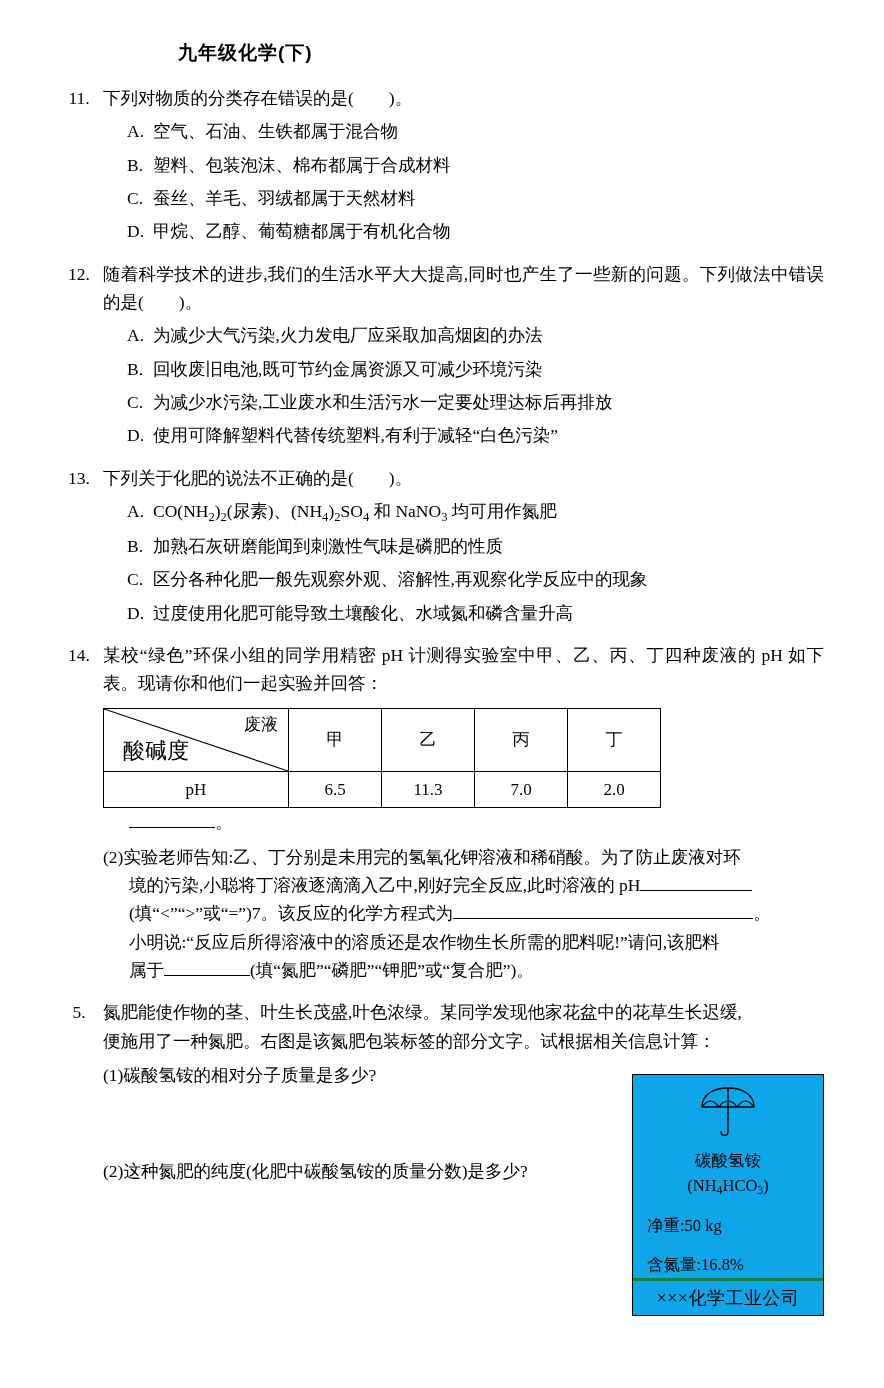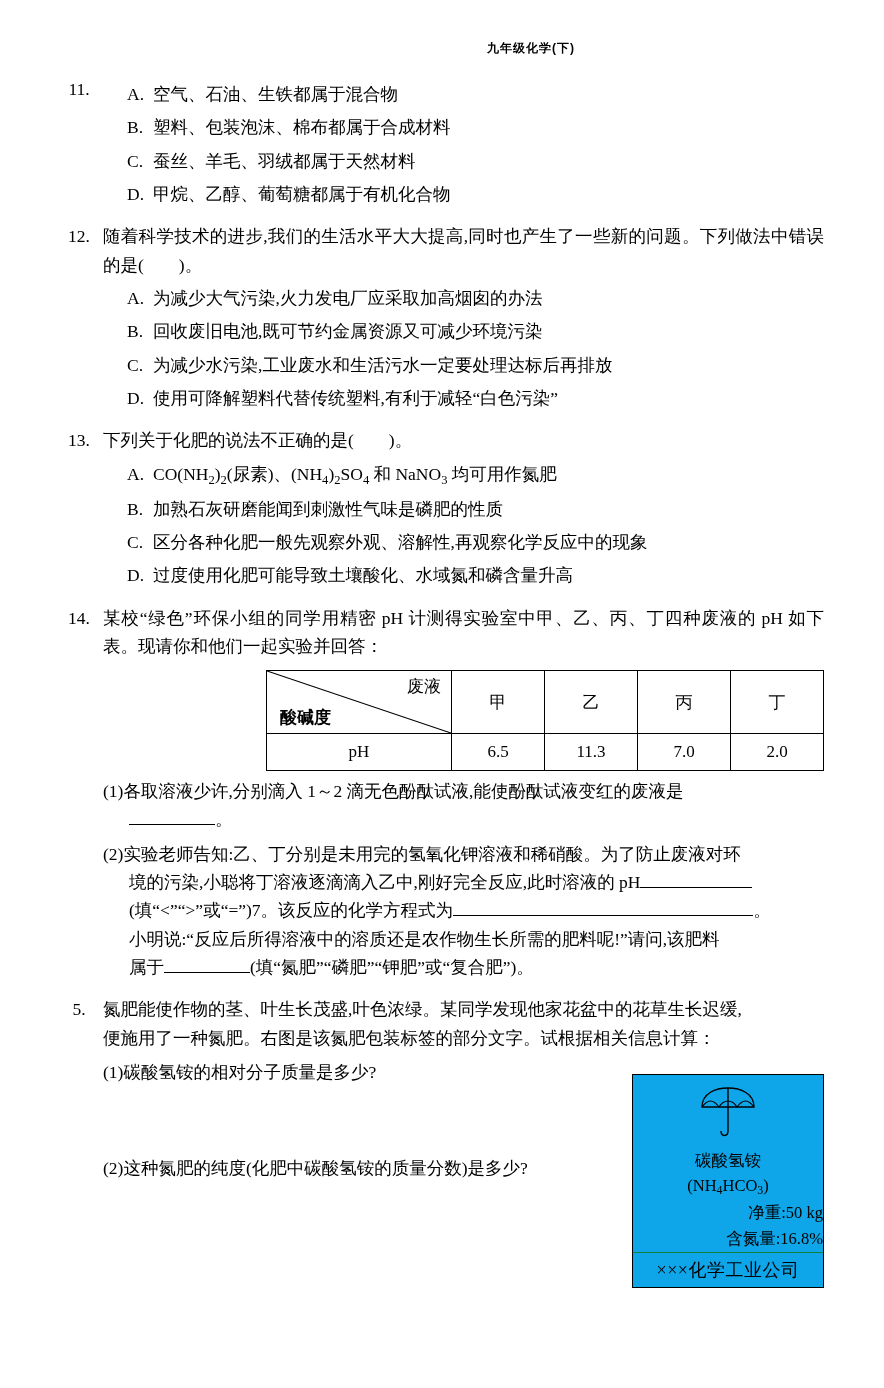--- a/index.html
+++ b/index.html
@@ -16,25 +16,24 @@
     overflow: hidden;
   }
   .page {
     position: relative;
     width: 884px;
     height: 1388px;
     padding: 0;
   }
   .header {
     font-family: "Liberation Sans", "DejaVu Sans", sans-serif;
-    font-size: 12px;
+    font-size: 19px;
     font-weight: bold;
     margin: 40px 0 8px 178px;
     letter-spacing: 1px;
-    text-align: center;
   }
   .content {
     margin: 18px 60px 0 62px;
     font-size: 17.5px;
     line-height: 1.62;
   }
   .q {
     display: flex;
     margin-top: 14px;
   }
@@ -89,21 +88,21 @@
     width: 300px;
     vertical-align: baseline;
   }
   sub {
     font-size: 0.72em;
     vertical-align: -0.28em;
   }
   
   .ph-table-wrap {
     display: flex;
-    justify-content: flex-end;
+    justify-content: flex-start;
     margin-top: 10px;
   }
   table.ph-table {
     border-collapse: collapse;
     font-size: 17px;
   }
   table.ph-table td {
     border: 1px solid #000;
     text-align: center;
     padding: 4px 6px;
@@ -121,24 +120,23 @@
     width: 100%; height: 100%;
   }
   td.corner .lbl-top {
     position: absolute;
     right: 10px;
     top: 2px;
     font-size: 17px;
   }
   td.corner .lbl-bot {
     position: absolute;
-    left: 13px;
+    left: 19px;
     bottom: 2px;
-    font-size: 17px;
-    font-weight: bold;
+    font-size: 22px;
   }
   td.hcell { width: 80px; }
   td.ph-lbl { font-family: "Liberation Serif", serif; }
   
   .label-box {
     position: absolute;
     right: 60px;
     top: 1034px;
     width: 190px;
     border: 1px solid #000;
@@ -146,25 +144,26 @@
     font-size: 16.5px;
     text-align: center;
   }
   .label-box .umbrella {
     padding: 10px 0 4px 0;
   }
   .label-box .lb-line {
     padding: 2px 0;
   }
   .label-box .lb-line.left {
-    text-align: right;
+    text-align: left;
     padding-left: 14px;
+    margin-top: 13px;
   }
   .label-box .lb-company {
-    border-top: 1px solid #15803d;
+    border-top: 3px solid #15803d;
     padding: 5px 0;
     font-size: 18px;
     letter-spacing: 0.5px;
   }
   .spacer-q15 {
     height: 62px;
   }
   .q15-body {
     width: 540px;
   }
@@ -174,20 +173,21 @@
 
 <div class="page">
 
   <div class="header">九年级化学(下)</div>
 
   <div class="content">
 
     <div class="q">
       <div class="q-num">11.</div>
       <div class="q-body">
+        <div class="q-stem">下列对物质的分类存在错误的是(　　)。</div>
         <div class="opt">
           <div class="opt-letter">A.</div>
           <div class="opt-text">空气、石油、生铁都属于混合物</div>
         </div>
         <div class="opt">
           <div class="opt-letter">B.</div>
           <div class="opt-text">塑料、包装泡沫、棉布都属于合成材料</div>
         </div>
         <div class="opt">
           <div class="opt-letter">C.</div>
@@ -271,23 +271,20 @@
               <td class="ph-lbl">pH</td>
               <td>6.5</td>
               <td>11.3</td>
               <td>7.0</td>
               <td>2.0</td>
             </tr>
           </tbody>
             </table>
         </div>
 
-        <div class="sub">
-          <span>(1)各取溶液少许,分别滴入 1～2 滴无色酚酞试液,能使酚酞试液变红的废液是</span>
-        </div>
         <div class="sub-ind">
           <span class="blank-s"></span><span>。</span>
         </div>
 
         <div class="sub">(2)实验老师告知:乙、丁分别是未用完的氢氧化钾溶液和稀硝酸。为了防止废液对环</div>
         <div class="sub-ind">
           <span>境的污染,小聪将丁溶液逐滴滴入乙中,刚好完全反应,此时溶液的 pH</span><span class="blank-m"></span>
         </div>
         <div class="sub-ind">
           <span>(填“&lt;”“&gt;”或“=”)7。该反应的化学方程式为</span><span class="blank-l"></span><span>。</span>

